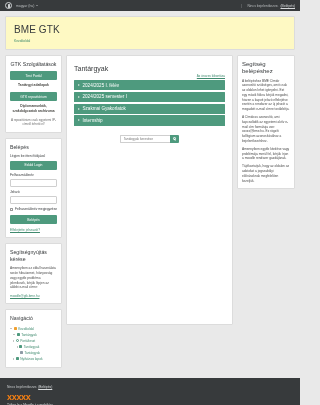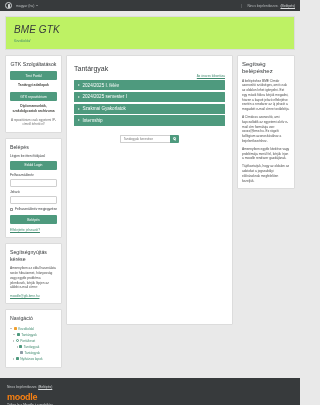--- a/index.html
+++ b/index.html
@@ -51,25 +51,24 @@
     padding-left: 5px;
     border-left: 0.5px solid #55585a;
     gap: 2px;
   }
   .nav-right a { color: #d7dadc; text-decoration: none; }
   .nav-right a.login-link { text-decoration: underline; }
 
   
   .page-header {
     margin: 5px 5px 0 5px;
-    background: #bef264;
+    background: #fef9c3;
     border: 0.5px solid #dcdcdc;
     border-radius: 1px;
     padding: 7px 8px 6px 8px;
-    font-style: italic;
   }
   .page-title {
     font-size: 10px;
     font-weight: normal;
     color: #373a3c;
     letter-spacing: 0.1px;
   }
   .breadcrumb {
     margin-top: 3.5px;
     font-size: 3.3px;
@@ -462,15 +461,15 @@
     </div>
   </div>
 
 </div>
 
 <div class="footer">
   <div>
     <span>Nincs bejelentkezve.</span>
     <a href="#">(Belépés)</a>
   </div>
-  <span class="moodle-logo">moodle</span>
+  <span class="moodle-logo">xxxxx</span>
   <a href="#">Töltse le a Moodle-t a mobiljára</a>
 </div>
 
 </body></html>

